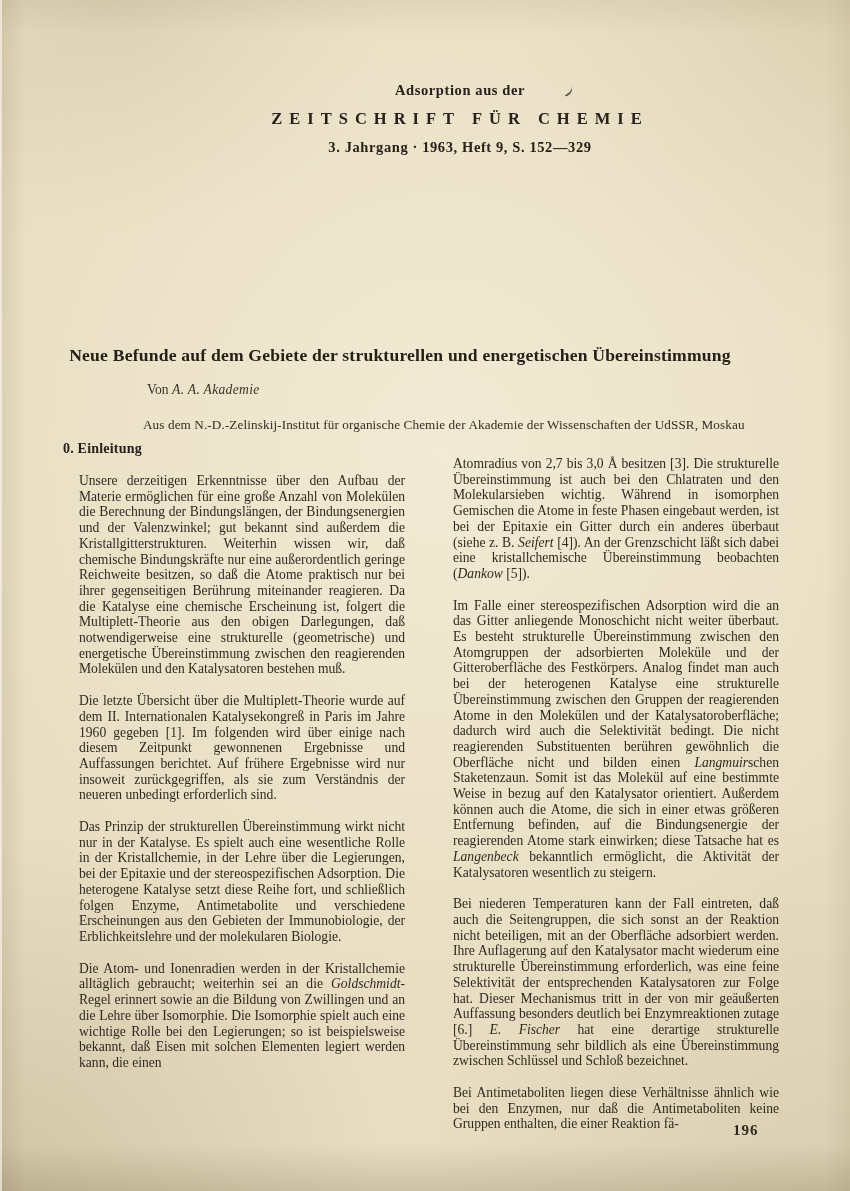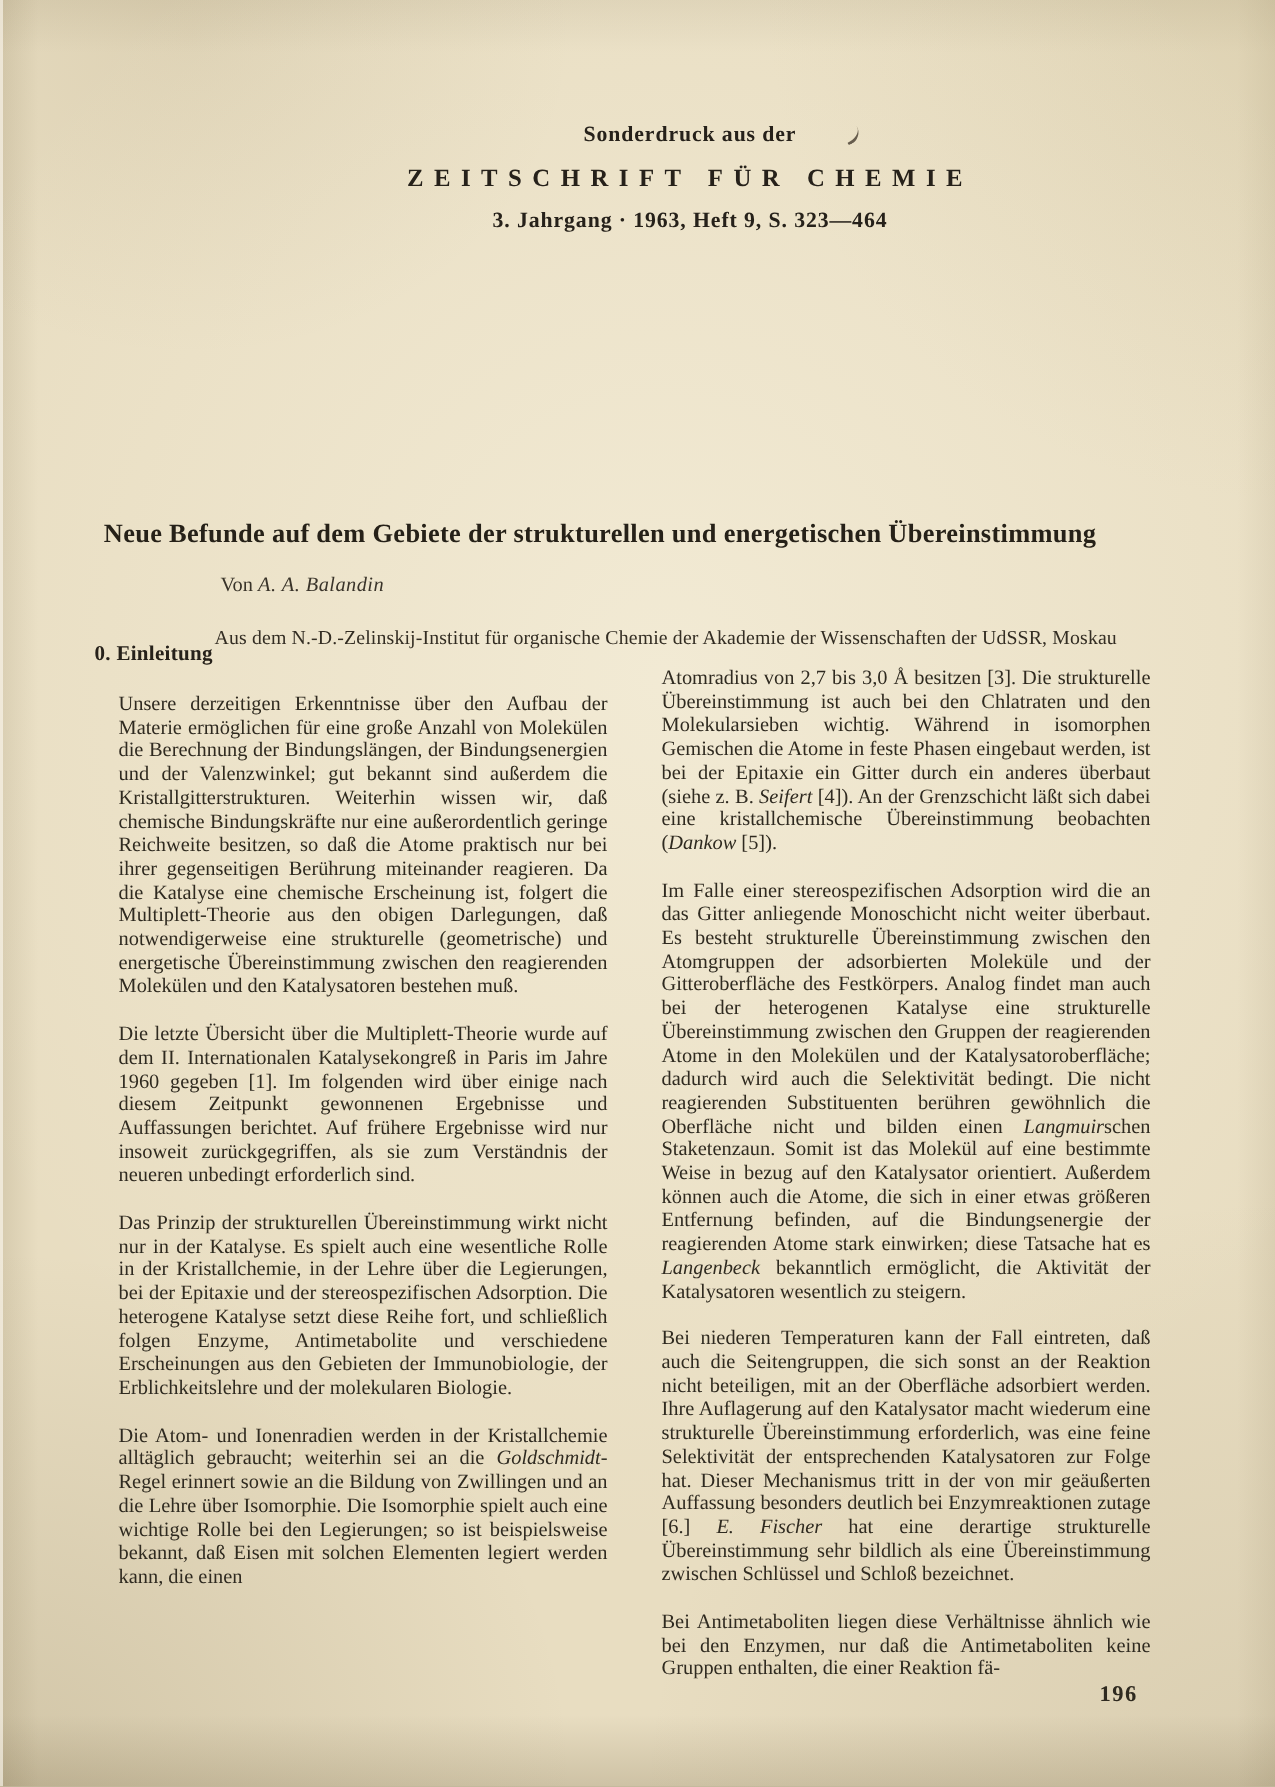--- a/index.html
+++ b/index.html
@@ -36,21 +36,21 @@
     transform:rotate(-28deg);
   }
   .title{
     position:absolute;top:345px;left:63px;width:674px;margin:0;
     text-align:center;font-size:17.6px;font-weight:bold;letter-spacing:0.2px;
     color:#262118;
   }
   .byline{position:absolute;top:382px;left:147px;font-size:13.6px;color:#3a342a;}
   .byline i{letter-spacing:0.3px;}
   .affiliation{position:absolute;top:417px;left:143px;font-size:13.2px;letter-spacing:0.1px;color:#332d23;}
-  .columns{position:absolute;top:428px;left:63px;width:732px;display:flex;gap:4px;}
+  .columns{position:absolute;top:440px;left:63px;width:732px;display:flex;gap:16px;}
   .col{width:358px;}
   .para{
     margin:16px;font-size:13.6px;line-height:15.7px;
     text-align:justify;text-justify:inter-word;
     color:#2f2a20;
   }
   .sec-heading{
     margin:14px 0 5px 0;font-size:14px;line-height:16px;
     font-weight:bold;color:#26211a;letter-spacing:0.2px;
   }
@@ -59,30 +59,30 @@
     position:absolute;top:1122px;left:733px;
     font-size:15px;font-weight:bold;letter-spacing:1px;color:#2f2a20;
   }
 </style>
 </head>
 <body>
 
 <div class="page">
 
   <div class="masthead">
-    <div class="m1">Sonderdruck aus der</div>
+    <div class="m1">Adsorption aus der</div>
     <div class="m2">ZEITSCHRIFT FÜR CHEMIE</div>
-    <div class="m3">3. Jahrgang · 1963, Heft 9, S. 323—464</div>
+    <div class="m3">3. Jahrgang · 1963, Heft 9, S. 152—329</div>
   </div>
   <span class="ink-mark"></span>
 
   <h1 class="title">Neue Befunde auf dem Gebiete der strukturellen und energetischen Übereinstimmung</h1>
 
   <div class="byline">
-    <span>Von </span><i>A. A. Balandin</i>
+    <span>Von </span><i>A. A. Akademie</i>
   </div>
 
   <div class="affiliation">Aus dem N.-D.-Zelinskij-Institut für organische Chemie der Akademie der Wissenschaften der UdSSR, Moskau</div>
 
   <div class="columns">
     <div class="col" id="col-left">
         <h2 class="sec-heading">0. Einleitung</h2>
         <p class="para">Unsere derzeitigen Erkenntnisse über den Aufbau der Materie ermöglichen für eine große Anzahl von Molekülen die Berechnung der Bindungslängen, der Bindungsenergien und der Valenzwinkel; gut bekannt sind außerdem die Kristallgitterstrukturen. Weiterhin wissen wir, daß chemische Bindungskräfte nur eine außerordentlich geringe Reichweite besitzen, so daß die Atome praktisch nur bei ihrer gegenseitigen Berührung miteinander reagieren. Da die Katalyse eine chemische Erscheinung ist, folgert die Multiplett-Theorie aus den obigen Darlegungen, daß notwendigerweise eine strukturelle (geometrische) und energetische Übereinstimmung zwischen den reagierenden Molekülen und den Katalysatoren bestehen muß.</p>
         <p class="para">Die letzte Übersicht über die Multiplett-Theorie wurde auf dem II. Internationalen Katalysekongreß in Paris im Jahre 1960 gegeben [1]. Im folgenden wird über einige nach diesem Zeitpunkt gewonnenen Ergebnisse und Auffassungen berichtet. Auf frühere Ergebnisse wird nur insoweit zurückgegriffen, als sie zum Verständnis der neueren unbedingt erforderlich sind.</p>
         <p class="para">Das Prinzip der strukturellen Übereinstimmung wirkt nicht nur in der Katalyse. Es spielt auch eine wesentliche Rolle in der Kristallchemie, in der Lehre über die Legierungen, bei der Epitaxie und der stereospezifischen Adsorption. Die heterogene Katalyse setzt diese Reihe fort, und schließlich folgen Enzyme, Antimetabolite und verschiedene Erscheinungen aus den Gebieten der Immunobiologie, der Erblichkeitslehre und der molekularen Biologie.</p>

